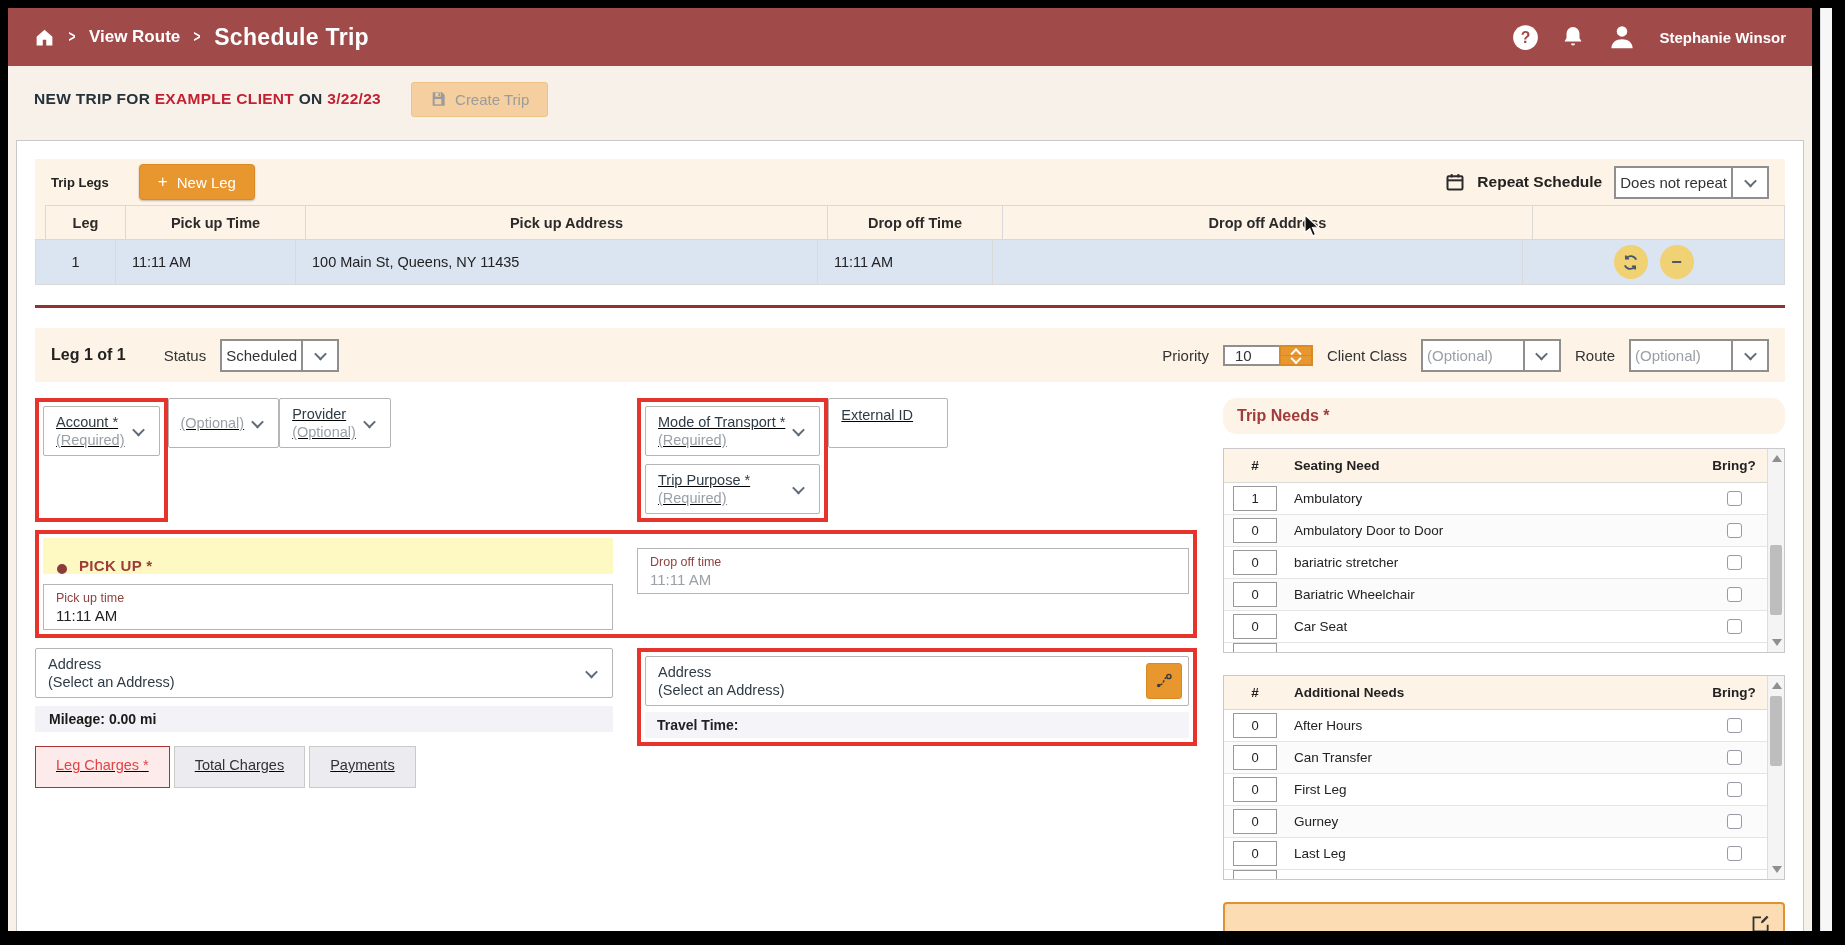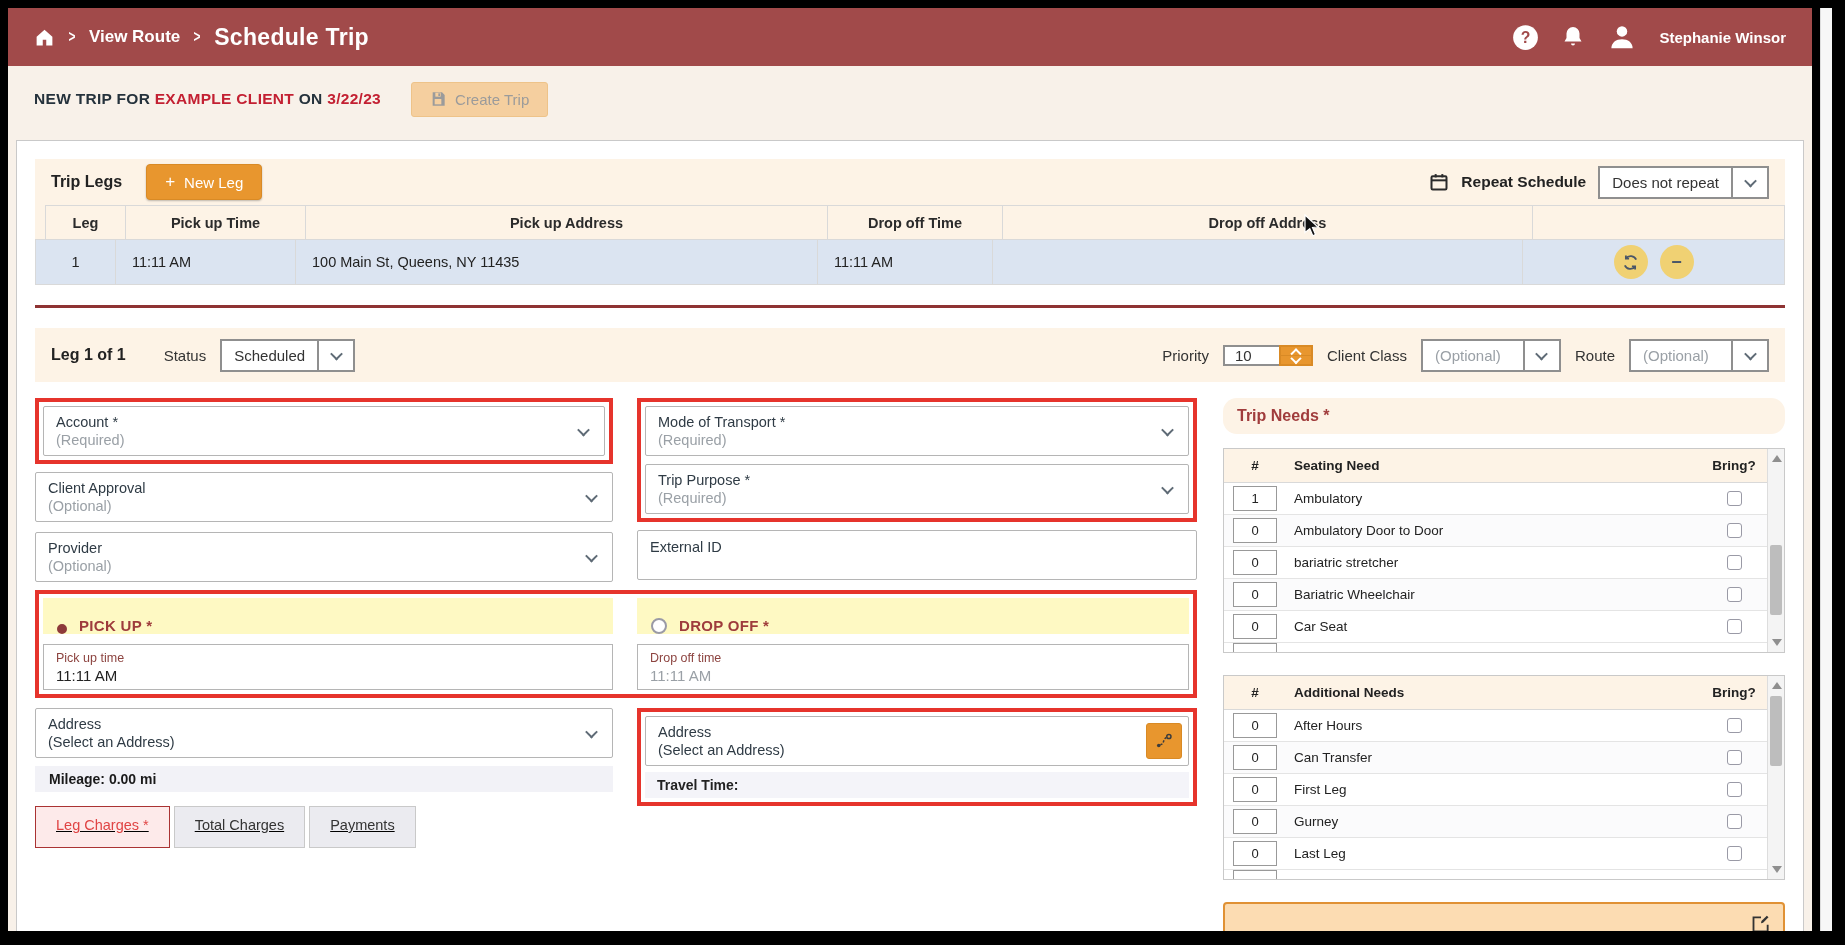--- a/index.html
+++ b/index.html
@@ -19,26 +19,26 @@
   .subbar { height:66px; display:flex; align-items:center; padding:0 26px; }
   .newtrip-text { font-size:15.5px; font-weight:bold; color:#25323c; letter-spacing:.3px; }
   .newtrip-text .red { color:#c32032; }
   .btn-create { margin-left:30px; display:flex; align-items:center; gap:9px; background:#f5cf9f; border:1px solid #eec389; border-radius:3px; padding:8px 18px; color:#9b9b9b; font-size:15px; cursor:default; }
 
   
   .card { margin:8px 8px 0 8px; background:#fff; border:1px solid #c9c9c9; padding:18px 18px 0 18px; height:100%; }
 
   
   .legs-bar { height:46px; background:#fdf3e6; display:flex; align-items:center; padding:0 16px; }
-  .legs-title { font-size:16px; font-weight:bold; color:#222; margin-right:24px; }
+  .legs-title { font-size:13px; font-weight:bold; color:#222; margin-right:30px; }
   .btn-newleg { background:#e8962e; border:1px solid #d98a25; border-radius:4px; color:#fff; font-size:15px; padding:7px 18px; display:flex; align-items:center; gap:9px; cursor:pointer; box-shadow:0 1px 2px rgba(0,0,0,.25); }
   .legs-bar-right { margin-left:auto; display:flex; align-items:center; gap:12px; }
   .repeat-label { font-size:15.5px; font-weight:bold; color:#222; }
   .sel { display:flex; align-items:stretch; background:#fff; border:2px solid #8f8f8f; }
-  .sel .val { padding:6px 12px; font-size:15px; color:#333; display:flex; align-items:center; white-space:nowrap; }
+  .sel .val { padding:6px 4px; font-size:15px; color:#333; display:flex; align-items:center; white-space:nowrap; }
   .sel .cbox { border-left:2px solid #8f8f8f; width:36px; display:flex; align-items:center; justify-content:center; }
   .chev { width:9px; height:9px; border-right:2px solid #5f6b76; border-bottom:2px solid #5f6b76; transform:rotate(45deg) translate(-1px,-1px); }
 
   
   .legtable { width:100%; }
   .lt-row { display:flex; }
   .lt-head { background:#fdf3e6;padding-left:10px; }
   .lt-cell { border:1px solid #d9d9d9; border-right:none; font-size:14.5px; display:flex; align-items:center; }
   .lt-row .lt-cell:last-child { border-right:1px solid #d9d9d9; }
   .lt-head .lt-cell { font-weight:bold; color:#2b2b2b; justify-content:center; height:34px; border-bottom:none; }
@@ -62,21 +62,21 @@
   .step-btn + .step-btn { border-top:1px solid #d98a25; }
   .schev { width:8px; height:8px; border-right:2px solid #fff; border-bottom:2px solid #fff; }
   .schev.up { transform:rotate(-135deg) translate(-2px,-2px); }
   .schev.dn { transform:rotate(45deg) translate(-1px,-1px); }
   .sel .val.ph { color:#9aa0a6; }
 
   
   .form-wrap { margin-top:16px; display:flex; gap:26px; }
   .form-main { width:1162px; }
   .fields-row { display:flex; gap:24px; }
-  .fcol { width:578px; display:flex; flex-direction:column; }
+  .fcol { width:578px; display:flex; flex-direction:row;text-decoration:underline; }
   .fcol.mid { width:560px; }
   .field { position:relative; height:50px; background:#fff; border:1px solid #b5b5b5; border-radius:2px; padding:5px 34px 5px 12px; display:flex; flex-direction:column; justify-content:center; gap:2px; }
   .field .lbl { font-size:14.5px; color:#2f3b45; }
   .field .sub { font-size:14.5px; color:#9aa0a6; }
   .field .fchev { position:absolute; right:16px; top:20px; }
   .hl { border:4px solid #e6342c; padding:4px; }
   .gap8{height:8px;} .gap10{height:10px;}
 
   
   .pud { margin-top:8px; border:4px solid #e6342c; padding:4px; display:flex; gap:24px; }
@@ -298,21 +298,20 @@
           <div class="fcol">
             <div class="hl">
               <div class="field">
                 <span class="lbl">Account *</span>
                 <span class="sub">(Required)</span>
                 <span class="fchev chev"></span>
               </div>
             </div>
             <div class="gap8"></div>
             <div class="field">
-              <span class="lbl">Client Approval</span>
               <span class="sub">(Optional)</span>
               <span class="fchev chev"></span>
             </div>
             <div class="gap10"></div>
             <div class="field">
               <span class="lbl">Provider</span>
               <span class="sub">(Optional)</span>
               <span class="fchev chev"></span>
             </div>
           </div>
@@ -343,24 +342,20 @@
             <div class="pud-head">
               <span class="radio-filled"></span>
               <span class="pud-title">PICK UP *</span>
             </div>
             <div class="timebox">
               <span class="tlbl">Pick up time</span>
               <span class="tval">11:11 AM</span>
             </div>
           </div>
           <div class="pud-col right">
-            <div class="pud-head">
-              <span class="radio-empty"></span>
-              <span class="pud-title">DROP OFF *</span>
-            </div>
             <div class="timebox">
               <span class="tlbl">Drop off time</span>
               <span class="tval ghost">11:11 AM</span>
             </div>
           </div>
         </div>
 
         <div class="addr-row">
           <div class="addr-col">
             <div class="field">

